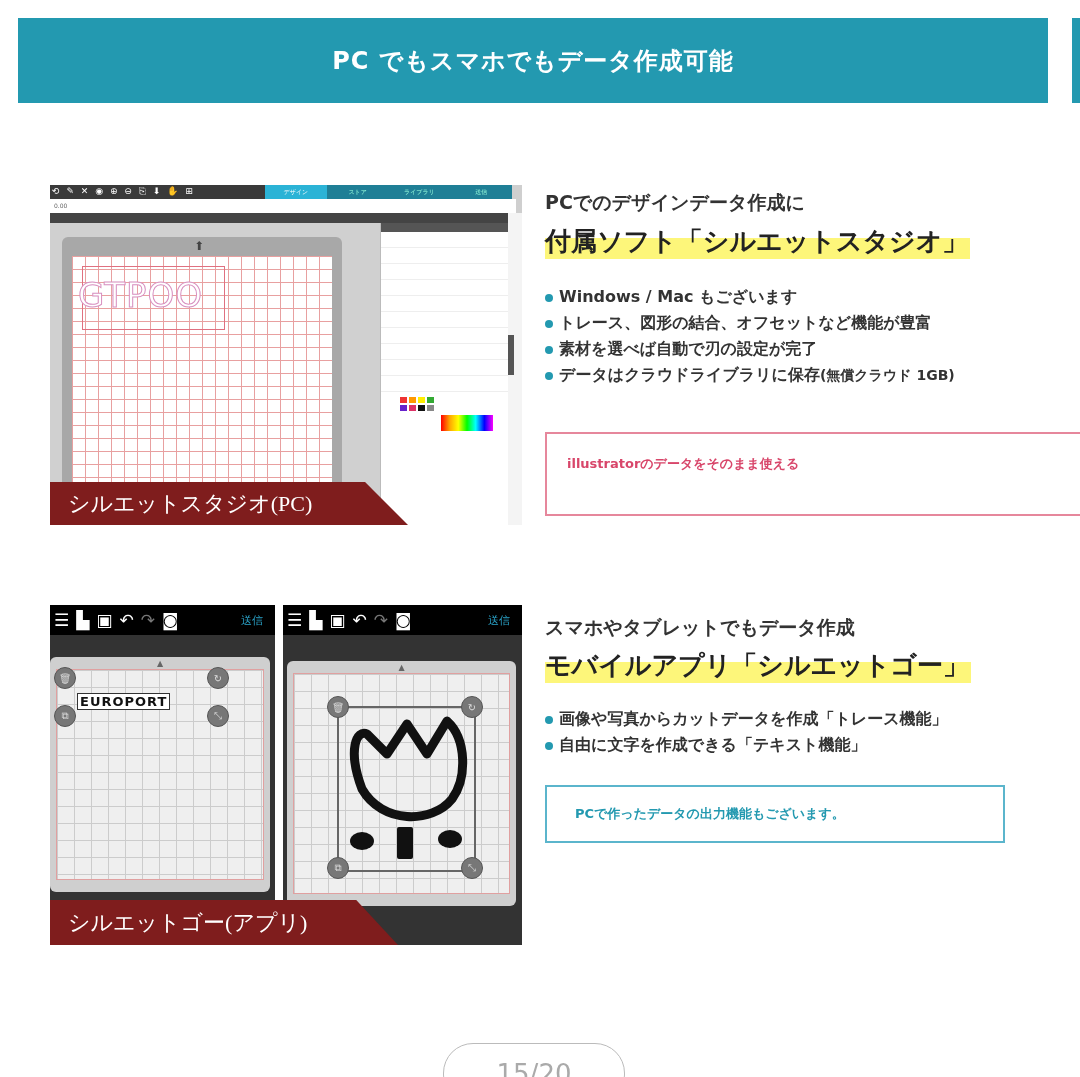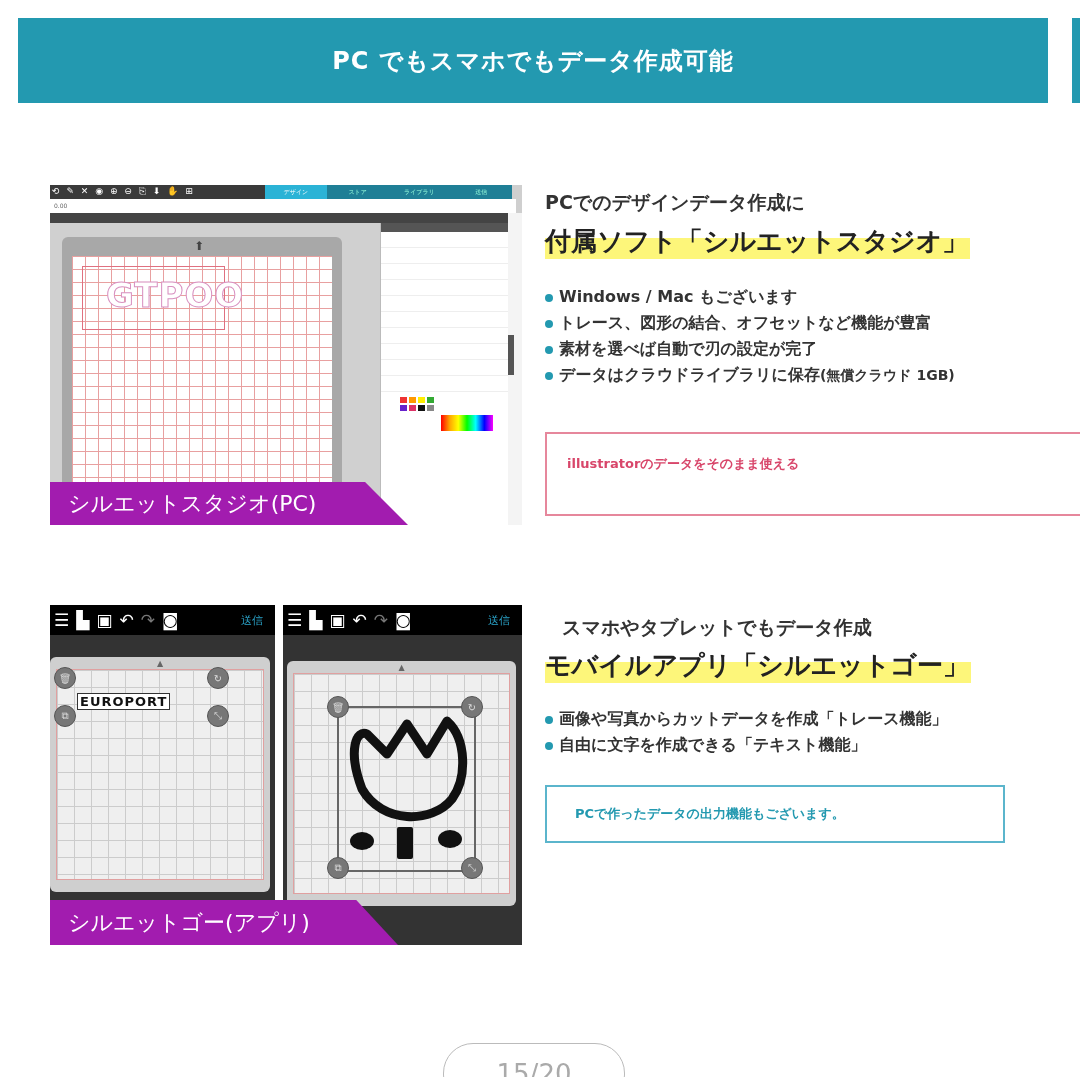--- a/index.html
+++ b/index.html
@@ -18,31 +18,31 @@
   .pc .tbicons{position:absolute;left:2px;top:1px;color:#fff;font-size:9px;letter-spacing:2px;}
   .pc .sub{position:absolute;left:0;top:14px;width:462px;height:14px;background:#fff;font-size:6px;color:#666;line-height:14px;padding-left:4px;}
   .pc .dark{position:absolute;left:0;top:28px;width:462px;height:10px;background:#444;}
   .pc .canvas{position:absolute;left:0;top:38px;width:330px;height:302px;background:#d0d0d0;}
   .pc .mat{position:absolute;left:12px;top:14px;width:280px;height:300px;background:#a8a8a8;border-radius:6px;}
   .pc .grid{position:absolute;left:22px;top:33px;width:260px;height:280px;background-color:#fff;
      background-image:linear-gradient(#e8a0a0 1px,transparent 1px),linear-gradient(90deg,#e8a0a0 1px,transparent 1px);
      background-size:13px 13px;}
   .pc .arrow{position:absolute;left:144px;top:16px;color:#444;font-size:12px;}
   .pc .sel{position:absolute;left:32px;top:43px;width:141px;height:62px;border:1px solid #e07080;}
-  .pc .gtext{position:absolute;left:56px;top:52px;font-size:34px;font-weight:bold;color:#fff;-webkit-text-stroke:1px #d890c0;letter-spacing:1px;font-family:"DejaVu Sans",sans-serif;}
+  .pc .gtext{position:absolute;left:28px;top:52px;font-size:34px;font-weight:normal;color:#fff;-webkit-text-stroke:1px #d890c0;letter-spacing:1px;font-family:"DejaVu Sans",sans-serif;}
   .pc .panel{position:absolute;left:330px;top:38px;width:128px;height:302px;background:#fff;border-left:1px solid #bbb;}
   .pc .panel .ph{height:9px;background:#555;}
   .pc .panel .row{height:15px;border-bottom:1px solid #eee;font-size:5px;color:#777;line-height:15px;padding-left:4px;}
   .pc .swatches{display:flex;flex-wrap:wrap;width:40px;margin:4px 0 0 18px;}
   .pc .sw{width:7px;height:6px;margin:1px;}
   .pc .spectrum{position:absolute;left:60px;top:192px;width:52px;height:16px;background:linear-gradient(90deg,red,orange,yellow,lime,cyan,blue,magenta);}
   .pc .rtool{position:absolute;left:458px;top:28px;width:14px;height:312px;background:#f4f4f4;}
   .pc .scroll{position:absolute;left:458px;top:150px;width:6px;height:40px;background:#555;}
 
-  .label-ribbon{position:absolute;background:#a21caf;color:#fff;font-size:22px;display:flex;align-items:center;padding-left:18px;clip-path:polygon(0 0,88% 0,100% 100%,0 100%);}
+  .label-ribbon{position:absolute;background:#7f1d1d;color:#fff;font-size:22px;display:flex;align-items:center;padding-left:18px;clip-path:polygon(0 0,88% 0,100% 100%,0 100%);font-family:Liberation Serif, serif;}
   .pc-label{left:50px;top:482px;width:340px;height:43px;}
   .app-label{left:50px;top:900px;width:330px;height:45px;text-align:center;}
 
   .app{top:605px;height:340px;background:#333;}
   .app1{left:50px;width:225px;}
   .app2{left:283px;width:239px;}
   .app .top{position:absolute;left:0;top:0;width:100%;height:30px;background:#000;display:flex;align-items:center;gap:7px;padding-left:4px;box-sizing:border-box;}
   .app .ic{color:#fff;font-size:17px;line-height:1;}
   .app .ic.dim{color:#777;}
   .app .send{color:#2aa3c9;font-size:11px;margin-left:auto;margin-right:12px;}
@@ -179,21 +179,21 @@
       <ellipse cx="108" cy="130" rx="12" ry="9" fill="#111"></ellipse>
     </svg>
     <div class="handle" style="left:40px;top:35px;">🗑</div>
     <div class="handle" style="left:174px;top:35px;">↻</div>
     <div class="handle" style="left:40px;top:196px;">⧉</div>
     <div class="handle" style="left:174px;top:196px;">⤡</div>
   </div>
 </div>
 <div class="label-ribbon app-label">シルエットゴー(アプリ)</div>
 
-<div class="txt intro" style="top:615px;margin-left:17px;">スマホやタブレットでもデータ作成</div>
+<div class="txt intro" style="top:615px;">スマホやタブレットでもデータ作成</div>
 <div class="txt hl" style="top:648px;">モバイルアプリ「シルエットゴー」</div>
 <ul class="txt b" style="top:706px;">
   <li>画像や写真からカットデータを作成「トレース機能」</li>
   <li>自由に文字を作成できる「テキスト機能」</li>
 </ul>
 <div class="bluebox">PCで作ったデータの出力機能もございます。</div>
 
 <div class="pager">15/20</div>
 
 </body></html>

